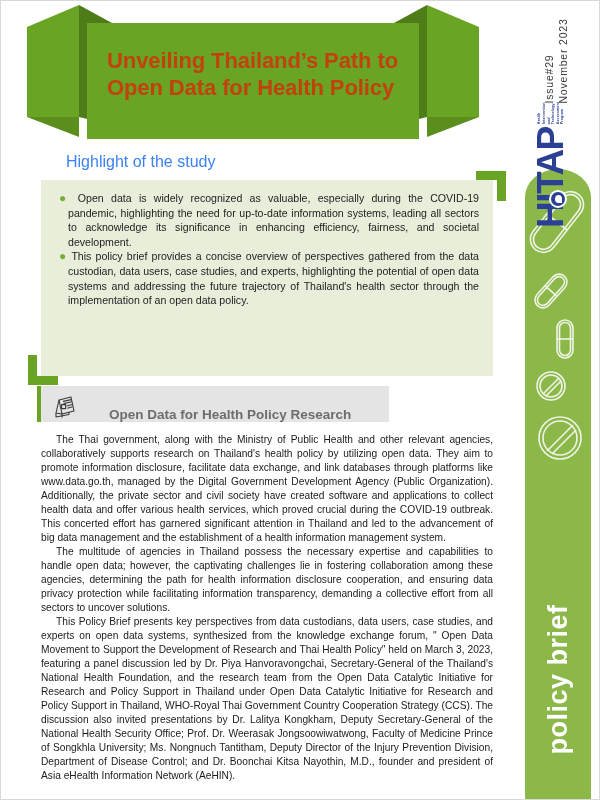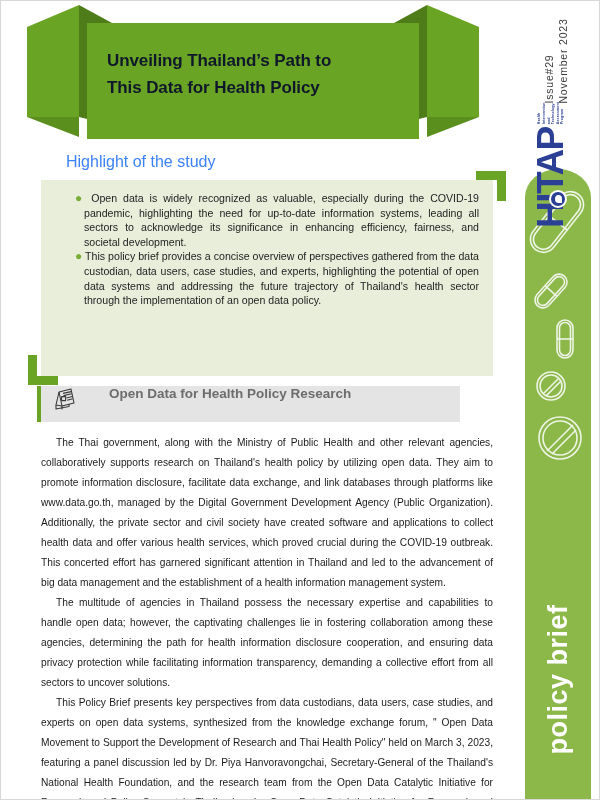--- a/index.html
+++ b/index.html
@@ -144,22 +144,22 @@
     top: 4px;
     width: 452px;
     height: 138px;
   }
   .ribbon svg { display:block; }
   .ribbon-title {
     position: absolute;
     left: 80px;
     top: 42px;
     width: 310px;
-    color: #0f172a;
-    font-size: 17px;
+    color: #c2410c;
+    font-size: 22px;
     font-weight: bold;
     line-height: 27px;
     letter-spacing: -0.1px;
   }
 
   
   .highlight-heading {
     position: absolute;
     left: 65px;
     top: 152px;
@@ -194,21 +194,21 @@
     border-left: 9px solid #6aa424;
     box-sizing: border-box;
   }
   .hl-box {
     position: absolute;
     left: 0; top: 0;
     width: 452px;
     height: 196px;
     background: #e9eedb;
     box-sizing: border-box;
-    padding: 11px 14px 10px 34px;
+    padding: 11px 14px 10px 18px;
   }
   .hl-item {
     font-size: 10.6px;
     line-height: 14.6px;
     color: #1d1d1d;
     text-align: justify;
     margin: 0;
     text-indent: -9px;
     padding-left: 9px;
   }
@@ -216,25 +216,25 @@
     color: #7aad35;
     font-size: 12px;
     font-weight: bold;
   }
 
   
   .sec-header {
     position: absolute;
     left: 36px;
     top: 385px;
-    width: 423px;
+    width: 352px;
     height: 36px;
     background: #e4e4e4;
     display: flex;
-    align-items: flex-start;
+    align-items: flex-end;
   }
   .sec-accent {
     position: absolute;
     left: 0; top: 0;
     width: 4px;
     height: 36px;
     background: #6aa424;
   }
   .sec-icon {
     margin-left: 14px;
@@ -254,21 +254,21 @@
   
   .body-text {
     position: absolute;
     left: 40px;
     top: 432px;
     width: 452px;
   }
   .body-text p {
     margin: 0;
     font-size: 10.2px;
-    line-height: 20px;
+    line-height: 14px;
     color: #1b1b1b;
     text-align: justify;
     text-indent: 15px;
   }
 </style>
 </head>
 <body>
 
 <div class="page">
 
@@ -340,21 +340,21 @@
       <polygon points="52,0 85,18 85,120 52,112" fill="#4e7c19"></polygon>
 
       <polygon points="452,22 400,0 400,112 452,112" fill="#6aa424"></polygon>
       <polygon points="452,112 400,112 400,132 452,112" fill="#5b8f1d"></polygon>
       <polygon points="400,0 367,18 367,120 400,112" fill="#4e7c19"></polygon>
 
       <rect x="60" y="18" width="332" height="116" fill="#6aa424"></rect>
     </svg>
     <div class="ribbon-title">
       <div>Unveiling Thailand’s Path to</div>
-      <div>This Data for Health Policy</div>
+      <div>Open Data for Health Policy</div>
     </div>
   </div>
 
   <div class="highlight-heading">Highlight of the study</div>
 
   <div class="hl-wrap">
     <div class="hl-corner-tr"></div>
     <div class="hl-corner-bl"></div>
     <div class="hl-box">
       <p class="hl-item"><span class="dot">●</span> <span>Open data is widely recognized as valuable, especially during the COVID-19 pandemic, highlighting the need for up-to-date information systems, leading all sectors to acknowledge its significance in enhancing efficiency, fairness, and societal development.</span></p>

